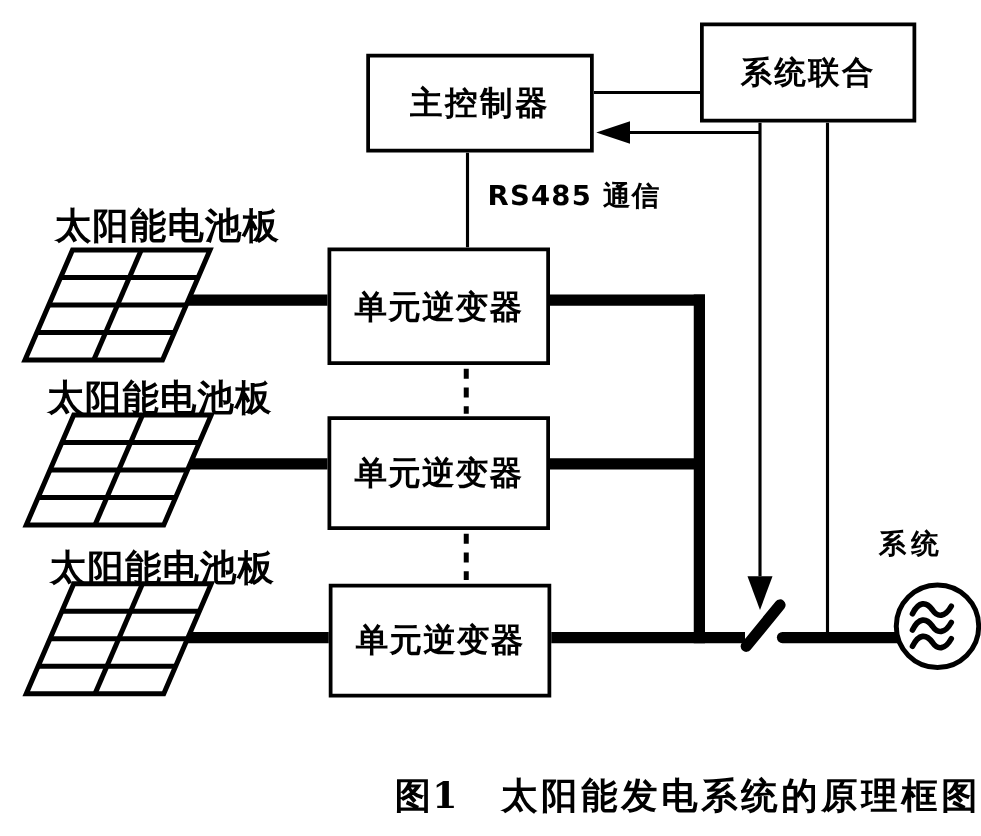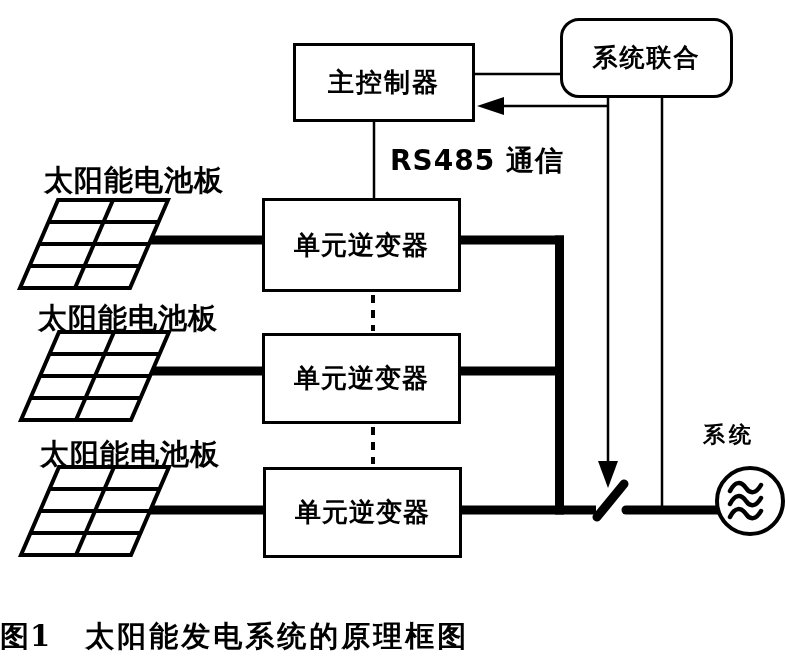--- a/index.html
+++ b/index.html
@@ -7,34 +7,34 @@
     position:relative;width:785px;height:669px;background:#ffffff;
     font-family:"DejaVu Sans",sans-serif;color:#000;overflow:hidden;
   }
   #wires{position:absolute;left:0;top:0;width:785px;height:669px;}
   .box{
     position:absolute;box-sizing:border-box;border:3px solid #000;background:#fff;
     display:flex;align-items:center;justify-content:center;
     font-weight:bold;text-align:center;color:#000;
   }
   .box.ctrl{left:293px;top:43px;width:182px;height:79px;font-size:26px;letter-spacing:2px;}
-  .box.prot{left:560px;top:18px;width:173px;height:80px;font-size:25px;line-height:1.25;letter-spacing:2px;border-radius:19px;}
-  .box.inv{width:199px;font-size:26px;letter-spacing:1px;}
+  .box.prot{left:560px;top:18px;width:173px;height:80px;font-size:25px;line-height:1.25;letter-spacing:2px;}
+  .box.inv{width:178px;font-size:26px;letter-spacing:1px;}
   .box.inv1{left:262px;top:198px;height:94px;}
   .box.inv2{left:262px;top:333px;height:91px;}
   .box.inv3{left:263px;top:467px;height:91px;}
   .lbl{position:absolute;font-weight:bold;white-space:nowrap;color:#000;}
   .lbl.panel{font-size:29px;letter-spacing:1px;}
   .lbl.p1{left:44px;top:161px;}
   .lbl.p2{left:38px;top:299px;}
   .lbl.p3{left:40px;top:435px;}
-  .lbl.rs485{left:390px;top:142px;font-size:28px;letter-spacing:1px;}
+  .lbl.rs485{left:390px;top:142px;font-size:22px;letter-spacing:1px;}
   .lbl.grid{left:703px;top:420px;font-size:22px;letter-spacing:4px;}
   .caption{
-    position:absolute;left:0;top:617px;width:785px;text-align:left;
+    position:absolute;left:0;top:617px;width:785px;text-align:right;
     font-family:"DejaVu Serif",serif;font-size:29px;font-weight:bold;color:#000;
     letter-spacing:3px;
   }
   .caption .fig{margin-right:34px;letter-spacing:1px;}
 </style>
 </head>
 <body>
 
 <div id="canvas">
 

